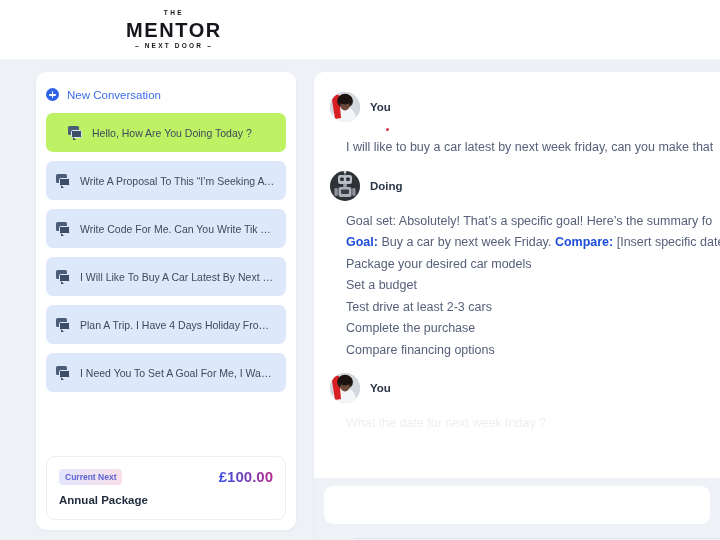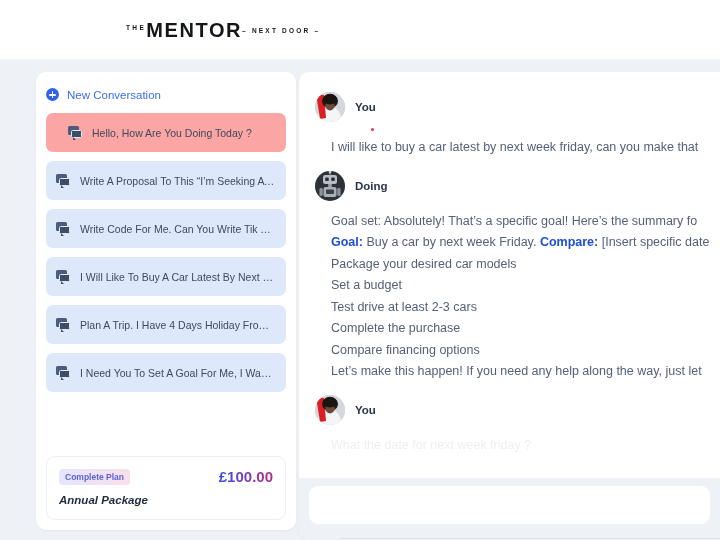--- a/index.html
+++ b/index.html
@@ -22,21 +22,21 @@
   .topbar {
     height: 60px;
     background: #ffffff;
     display: flex;
     align-items: center;
     padding-left: 126px;
     border-bottom: 1px solid #f3f4f7;
   }
   .logo {
     display: flex;
-    flex-direction: row;
+    flex-direction: column;
     align-items: center;
     line-height: 1;
     color: #14161c;
   }
   .logo-the {
     font-size: 6.5px;
     letter-spacing: 2.4px;
     font-weight: 600;
     margin-bottom: 3px;
   }
@@ -51,21 +51,21 @@
     font-weight: 600;
     margin-top: 3px;
   }
 
   
   .shell {
     display: flex;
     align-items: flex-start;
     height: 480px;
     padding: 12px 0 0 36px;
-    gap: 3px;
+    gap: 18px;
   }
 
   
   .sidebar {
     width: 260px;
     flex: 0 0 260px;
     background: #ffffff;
     border-radius: 10px;
     height: 458px;
     display: flex;
@@ -112,21 +112,21 @@
     border-radius: 7px;
     height: 39px;
     display: flex;
     align-items: center;
     gap: 10px;
     padding: 0 10px;
     cursor: pointer;
     overflow: hidden;
   }
   .conv-item.active {
-    background: #fca5a5;
+    background: #bef264;
     padding-left: 22px;
   }
   .chat-icon {
     flex: 0 0 14px;
     width: 14px; height: 13px;
     position: relative;
   }
   .chat-icon .b1 {
     position: absolute;
     left: 0; top: 0;
@@ -185,21 +185,20 @@
     background: linear-gradient(90deg, #3a50e0 0%, #b32a8e 100%);
     -webkit-background-clip: text;
     background-clip: text;
     color: transparent;
   }
   .plan-name {
     margin-top: 9px;
     font-size: 11.5px;
     font-weight: 700;
     color: #1f2a3c;
-    font-style: italic;
   }
 
   
   .chat-panel {
     flex: 1 1 auto;
     min-width: 0;
     background: #ffffff;
     border-radius: 10px 0 0 10px;
     height: 468px;
     position: relative;
@@ -355,21 +354,21 @@
             <span class="tail"></span>
         </span>
         <span class="conv-text">I Need You To Set A Goal For Me, I Want To Travel…</span>
       </div>
 
     </div>
 
     <div class="plan-wrap">
       <div class="plan-card">
         <div class="plan-row">
-          <span class="plan-badge">Complete Plan</span>
+          <span class="plan-badge">Current Next</span>
           <span class="plan-price">£100.00</span>
         </div>
         <div class="plan-name">Annual Package</div>
       </div>
     </div>
 
   </aside>
 
   <section class="chat-panel">
 
@@ -415,21 +414,20 @@
           <span class="msg-author">Doing</span>
         </div>
         <div class="msg-body">
           <div class="line">Goal set: Absolutely! That’s a specific goal! Here’s the summary fo</div>
           <div class="line"><b>Goal:</b> Buy a car by next week Friday. <b>Compare:</b> [Insert specific date</div>
           <div class="line">Package your desired car models</div>
           <div class="line">Set a budget</div>
           <div class="line">Test drive at least 2-3 cars</div>
           <div class="line">Complete the purchase</div>
           <div class="line">Compare financing options</div>
-          <div class="line">Let’s make this happen! If you need any help along the way, just let</div>
         </div>
       </div>
 
       <div class="msg">
         <div class="msg-head">
           <span class="avatar">
             <svg viewBox="0 0 30 30" xmlns="http://www.w3.org/2000/svg">
               <rect width="30" height="30" fill="#d3d7de"></rect>
               <path d="M3 30 L3 22 Q6 17 10 16 L20 16 Q25 18 27 30 Z" fill="#f4f5f7"></path>
               <path d="M2 8 Q3 2 9 3 L11 26 L5 27 Z" fill="#d91f23"></path>

